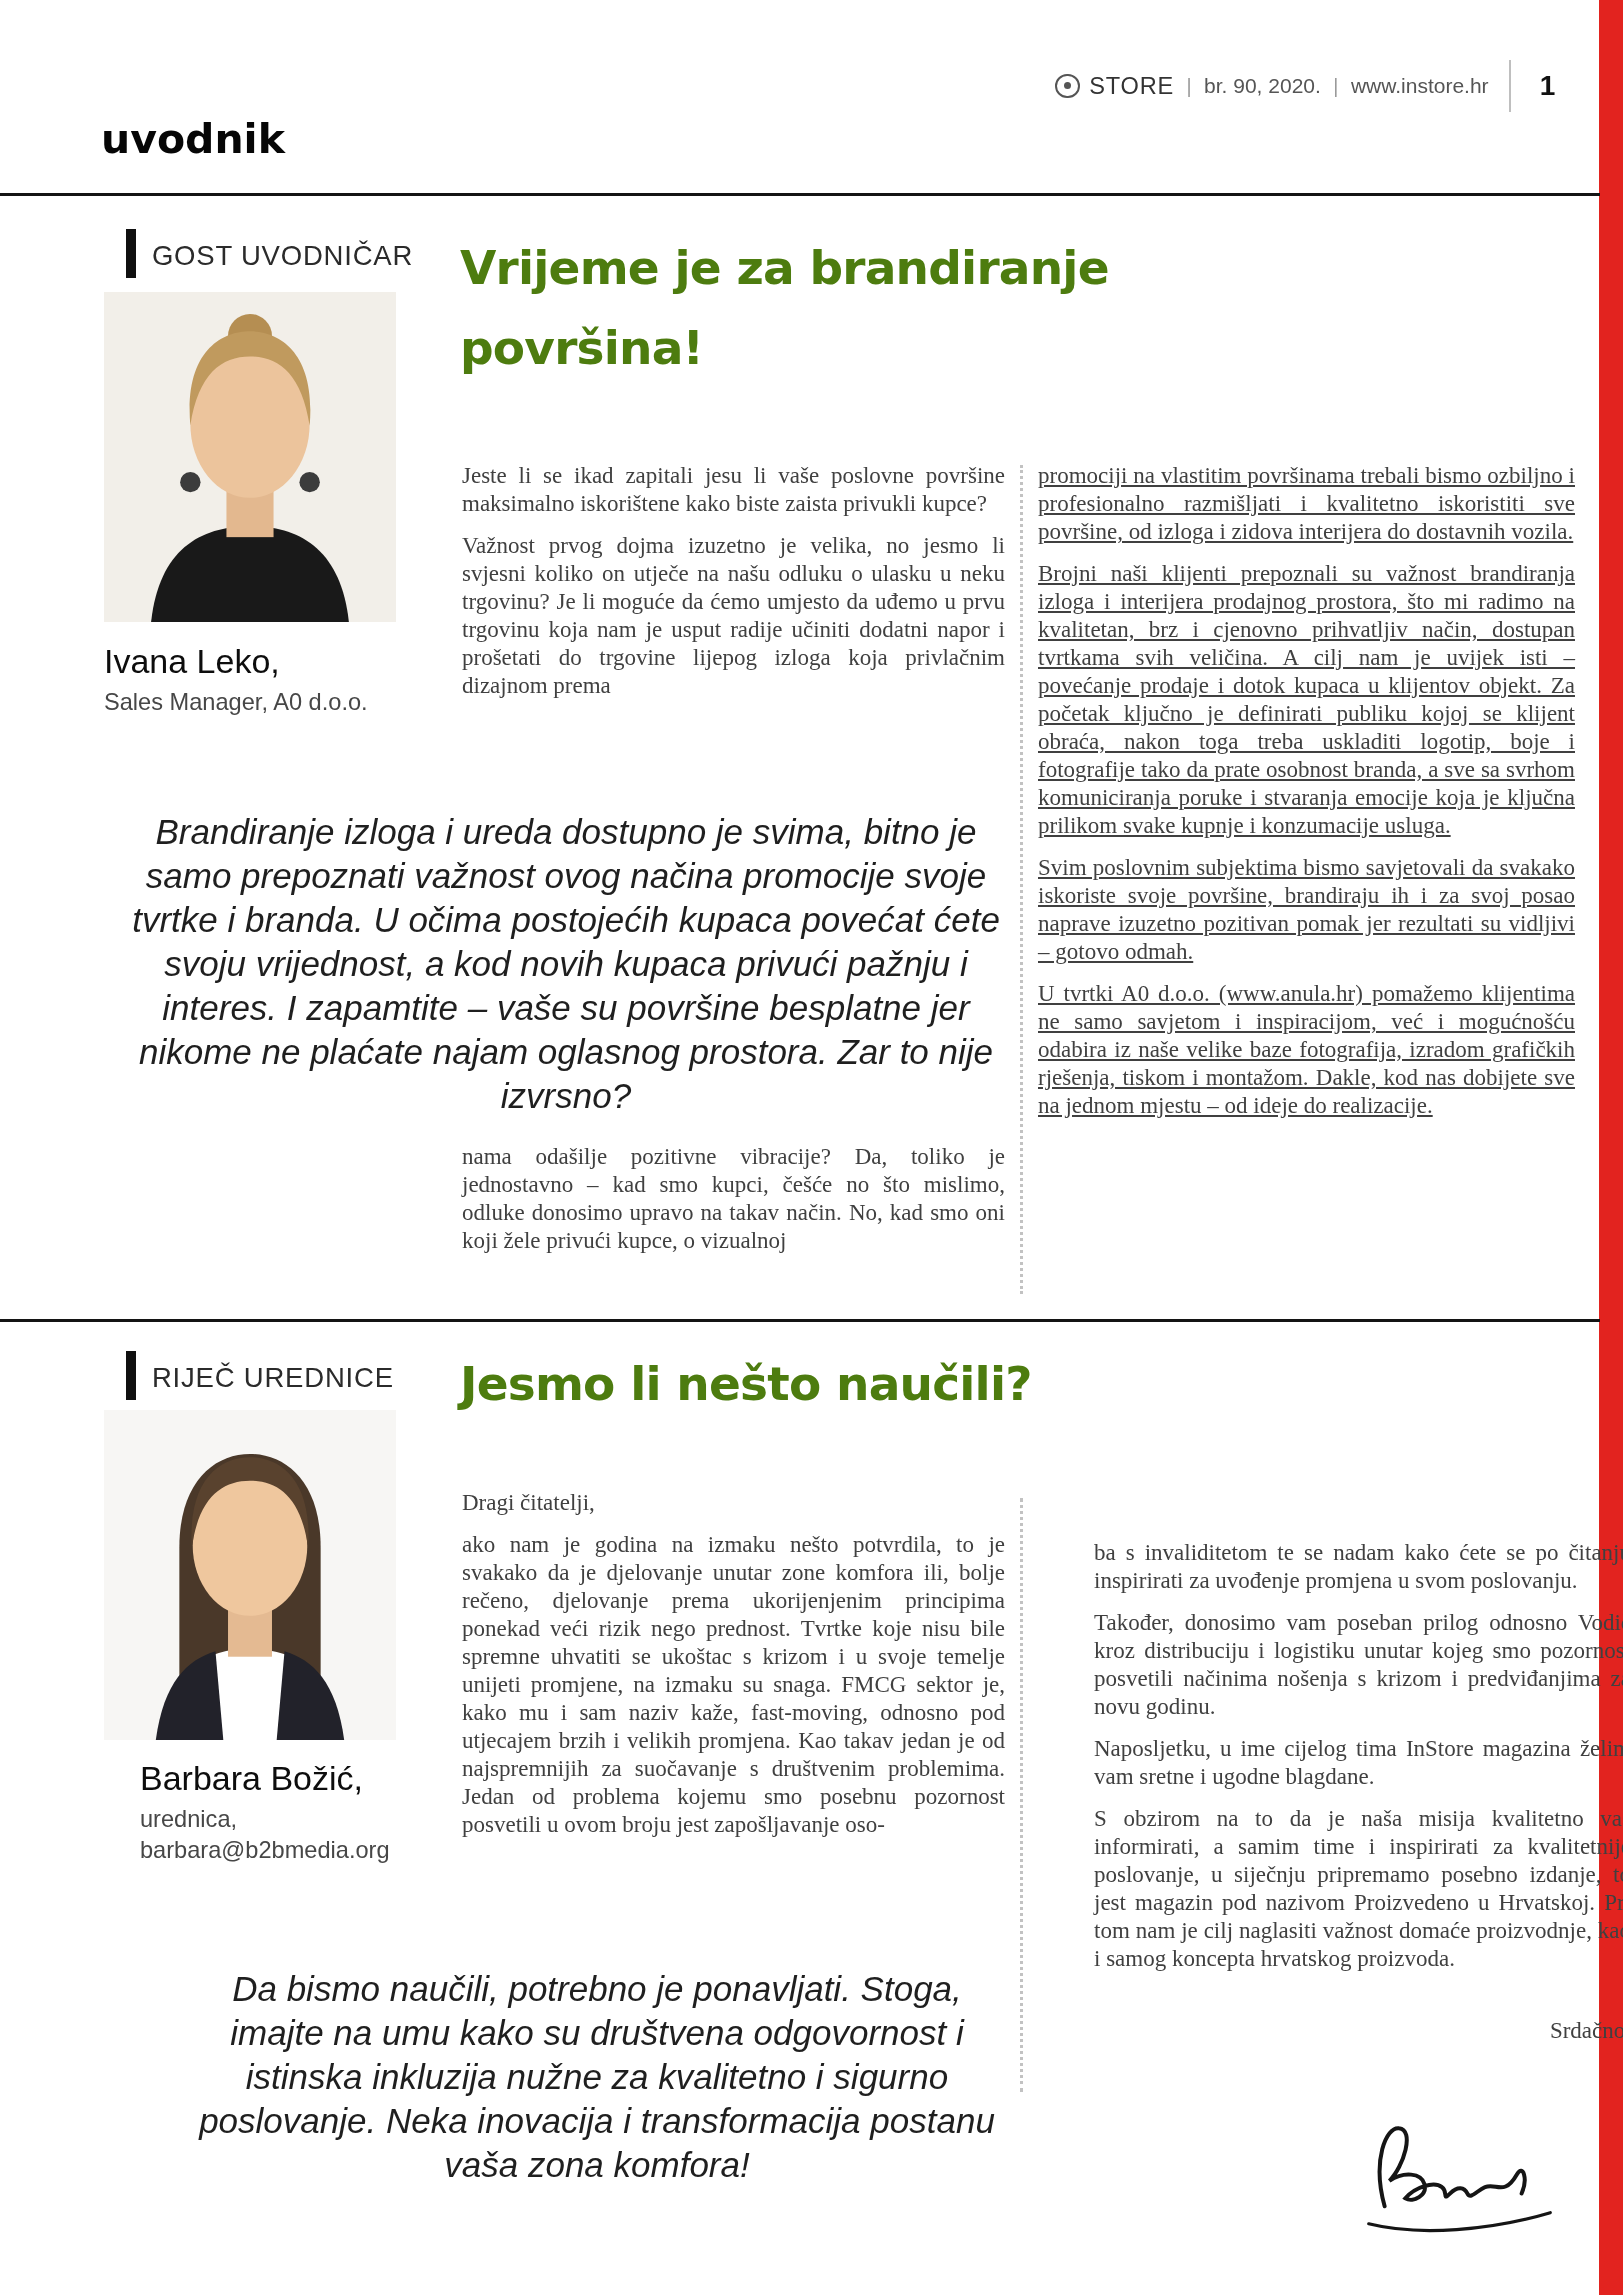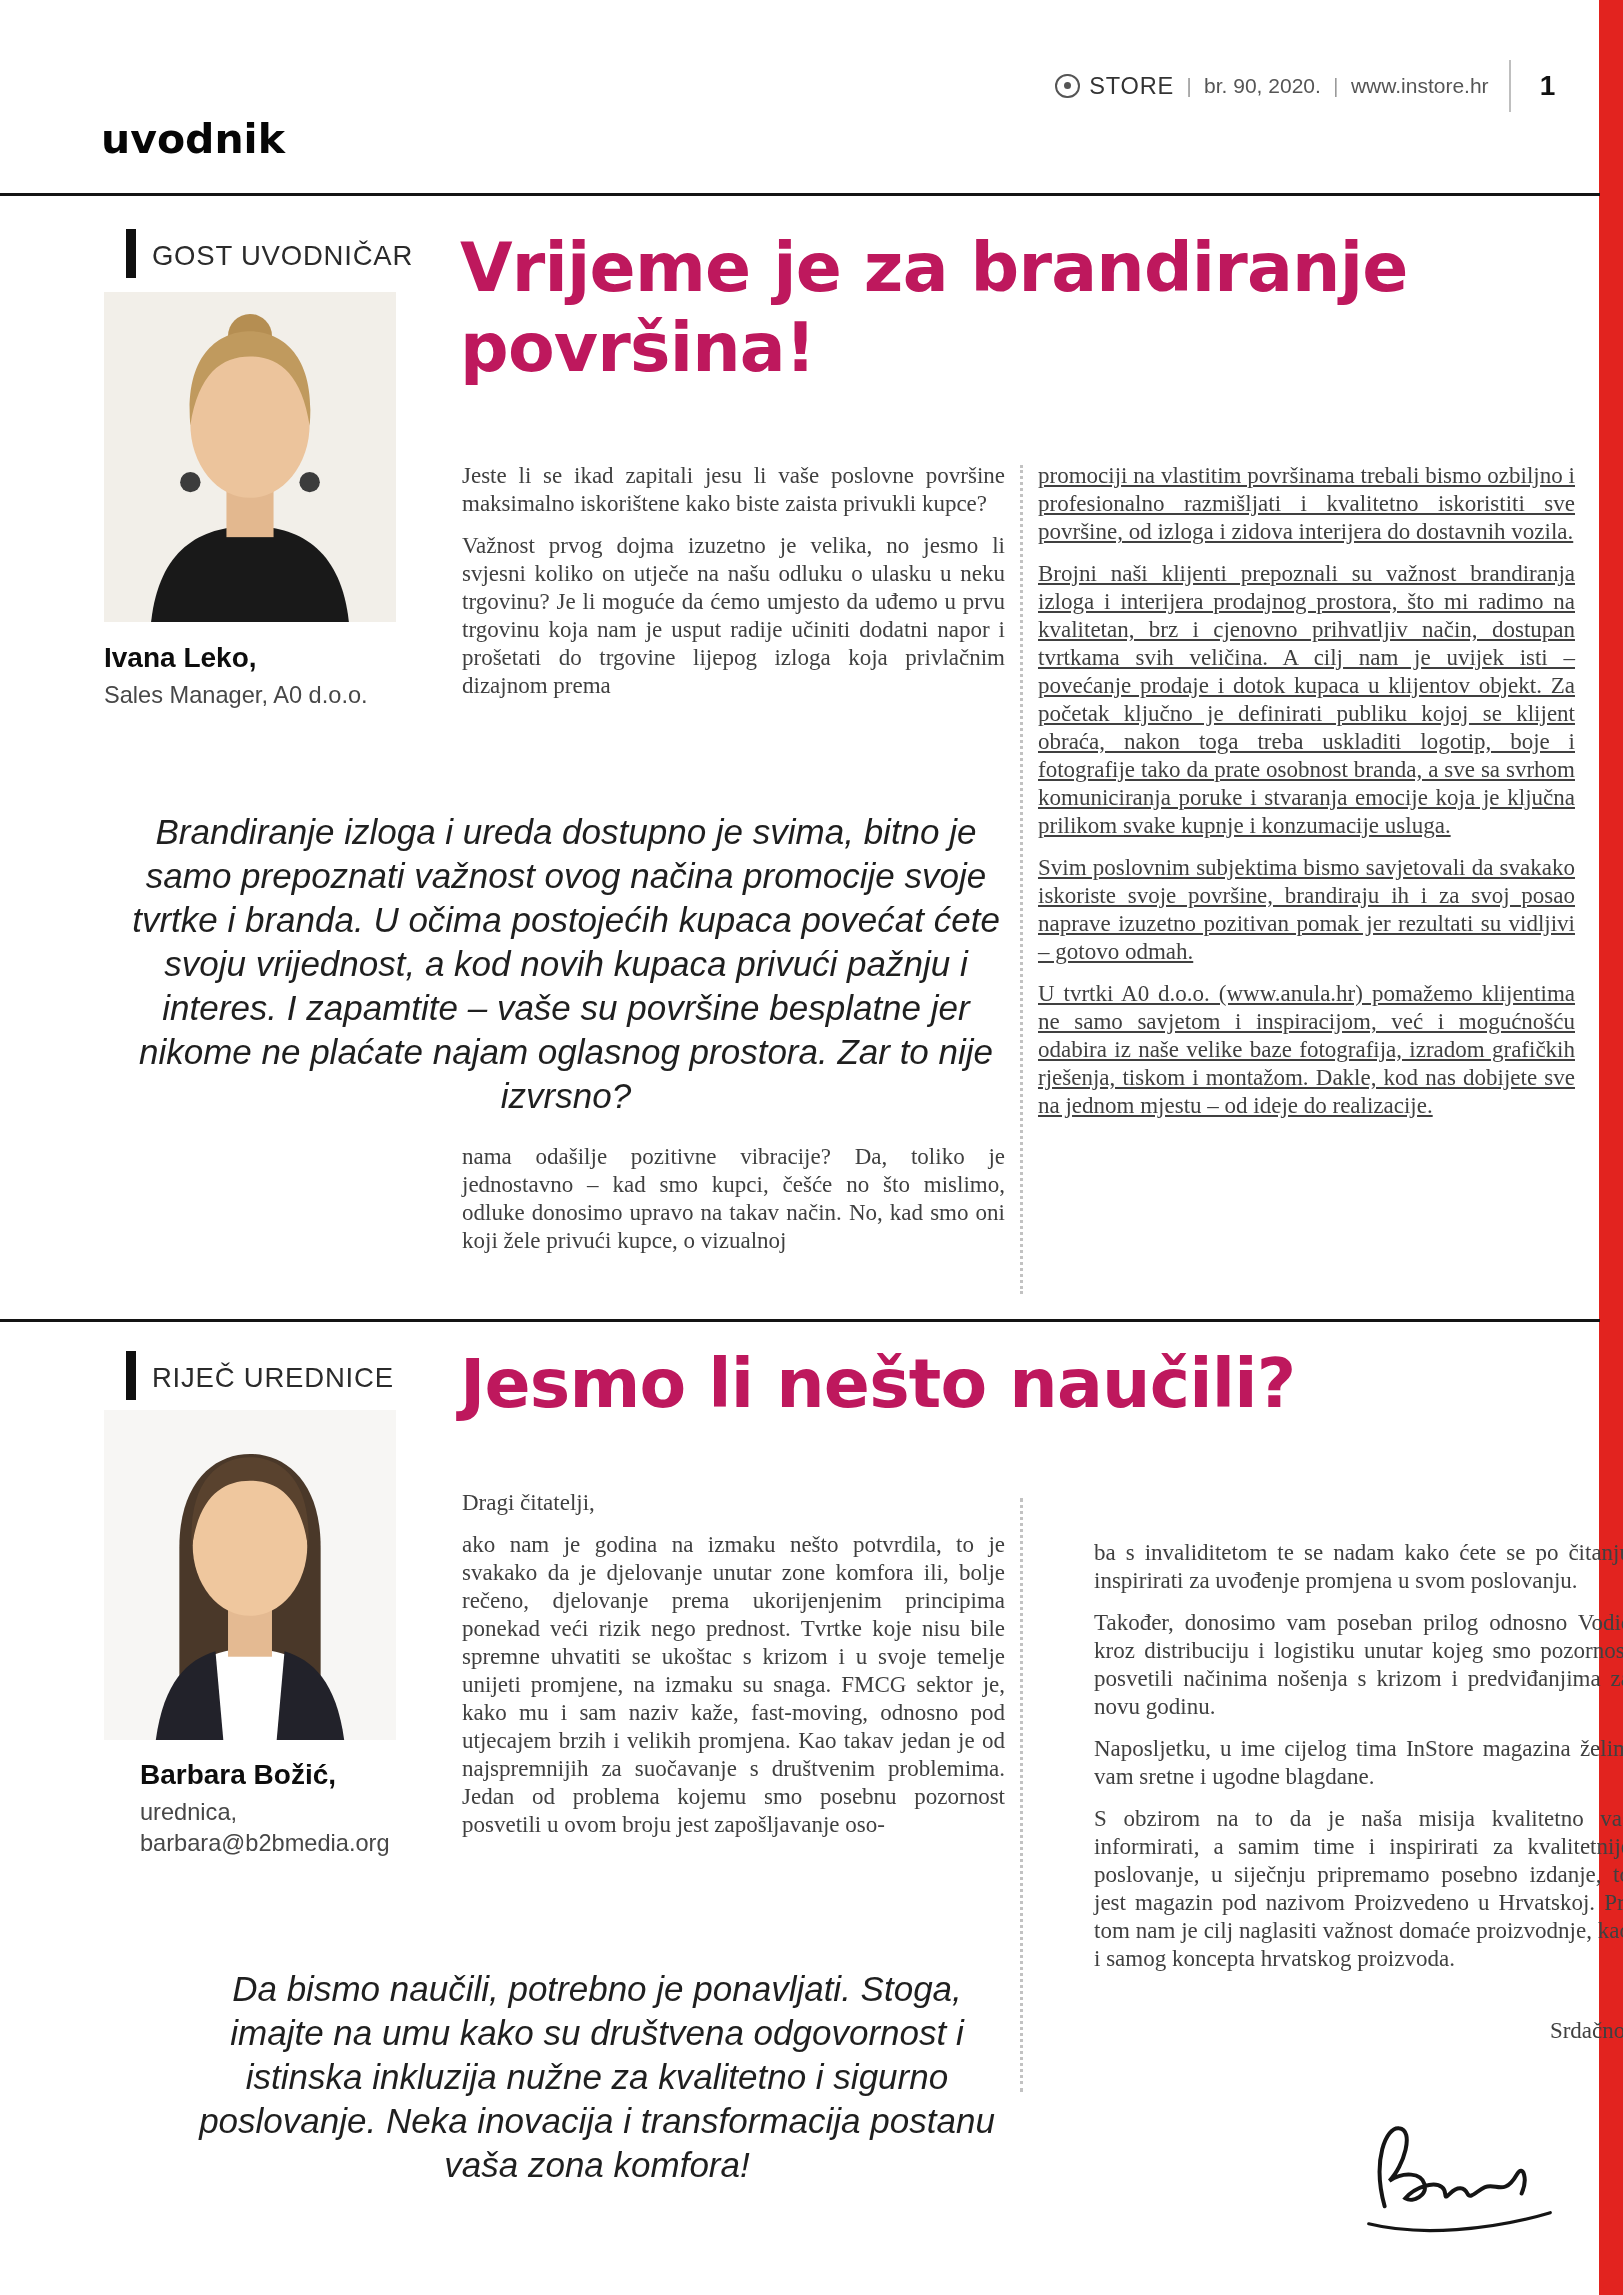--- a/index.html
+++ b/index.html
@@ -35,24 +35,24 @@
   #label2 { top:1351px; }
 
   .photo { position:absolute; left:104px; width:292px; height:330px; }
   #photo1 { top:292px; }
   #photo2 { top:1410px; }
   .photo svg { display:block; width:100%; height:100%; }
 
   .byline { position:absolute; left:104px; }
   #byline1 { top:642px; }
   #byline2 { top:1759px;margin-left:36px; }
-  .byline .name { font-size:28px; font-weight:bold; color:#0d0d0d; margin-bottom:6.3px; }
+  .byline .name { font-size:34px; font-weight:normal; color:#0d0d0d; margin-bottom:6.3px; }
   .byline .role { font-size:23.6px; color:#474747; line-height:31px; }
 
-  .headline { position:absolute; left:460px; width:1123px; font-family:"DejaVu Sans",sans-serif; font-weight:bold; font-size:68px; line-height:80px; letter-spacing:-0.8px; color:#be185d; }
+  .headline { position:absolute; left:460px; width:1123px; font-family:"DejaVu Sans",sans-serif; font-weight:bold; font-size:47px; line-height:80px; letter-spacing:-0.8px; color:#4d7c0f; }
   #headline1 { top:228px; }
   #headline2 { top:1344px; }
   .headline span { display:block; }
 
   .col { position:absolute; width:543px; font-family:"Liberation Serif",serif; font-size:23px; line-height:28px; text-align:justify; color:#404040; }
   .col p { margin:0; }
   .col p + p { margin-top:14px; }
   #a1c1  { left:462px;  top:462px; }
   #a1c1b { left:462px;  top:1143px; }
   #a1c2  { left:1038px; top:462px;  width:537px;text-decoration:underline; }

